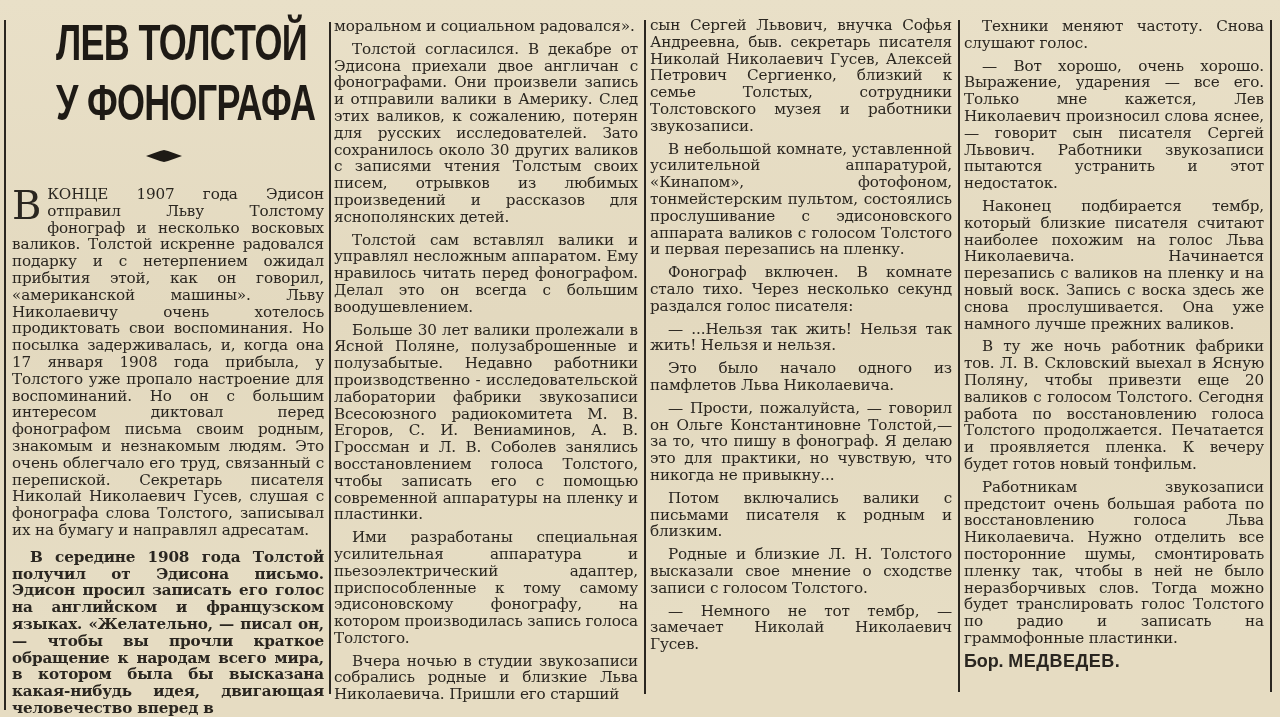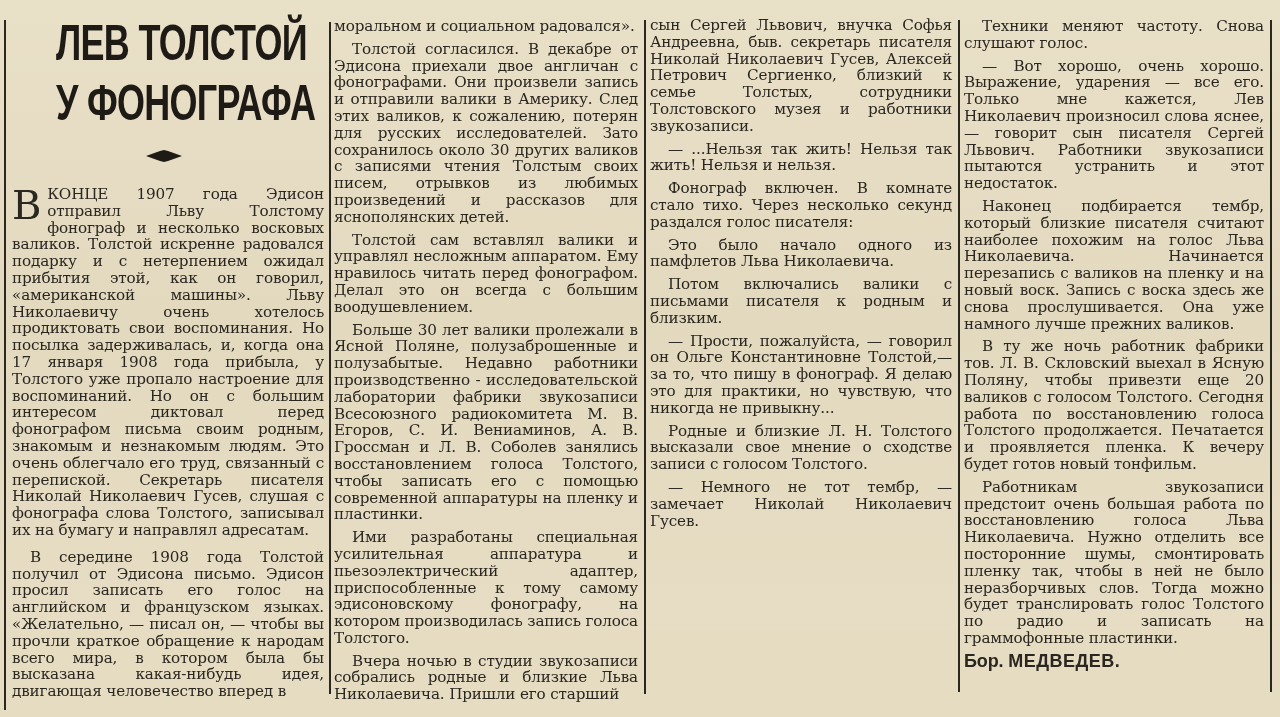--- a/index.html
+++ b/index.html
@@ -62,39 +62,40 @@
     <div class="title" style="margin-top:6px;">У ФОНОГРАФА</div>
     <div class="diamond">
       <svg width="36" height="12" viewBox="0 0 36 12">
           <path d="M0 6 L14 1 L18 0 L22 1 L36 6 L22 11 L18 12 L14 11 Z" fill="#1e1a15"></path>
         </svg>
     </div>
   </div>
 
   <div class="col" style="left:12px; top:186px; width:312px;">
     <p class="noindent"><span class="dropcap">В</span><span>КОНЦЕ 1907 года Эдисон отправил Льву Толстому фонограф и несколько восковых валиков. Толстой искренне радовался подарку и с нетерпением ожидал прибытия этой, как он говорил, «американской машины». Льву Николаевичу очень хотелось продиктовать свои воспоминания. Но посылка задерживалась, и, когда она 17 января 1908 года прибыла, у Толстого уже пропало настроение для воспоминаний. Но он с большим интересом диктовал перед фонографом письма своим родным, знакомым и незнакомым людям. Это очень облегчало его труд, связанный с перепиской. Секретарь писателя Николай Николаевич Гусев, слушая с фонографа слова Толстого, записывал их на бумагу и направлял адресатам.</span></p>
-    <p style="margin-top:10px;">В середине 1908 года Толстой получил от Эдисона письмо. Эдисон просил записать его голос на английском и французском языках. «Желательно, — писал он, — чтобы вы прочли краткое обращение к народам всего мира, в котором была бы высказана какая-нибудь идея, двигающая человечество вперед в</p>
+    <p style="margin-top:10px;font-weight:bold;">В середине 1908 года Толстой получил от Эдисона письмо. Эдисон просил записать его голос на английском и французском языках. «Желательно, — писал он, — чтобы вы прочли краткое обращение к народам всего мира, в котором была бы высказана какая-нибудь идея, двигающая человечество вперед в</p>
   </div>
 
   <div class="col" style="left:334px; top:18px; width:304px;">
     <p class="noindent">моральном и социальном радовался».</p>
     <p>Толстой согласился. В декабре от Эдисона приехали двое англичан с фонографами. Они произвели запись и отправили валики в Америку. След этих валиков, к сожалению, потерян для русских исследователей. Зато сохранилось около 30 других валиков с записями чтения Толстым своих писем, отрывков из любимых произведений и рассказов для яснополянских детей.</p>
     <p>Толстой сам вставлял валики и управлял несложным аппаратом. Ему нравилось читать перед фонографом. Делал это он всегда с большим воодушевлением.</p>
     <p>Больше 30 лет валики пролежали в Ясной Поляне, полузаброшенные и полузабытые. Недавно работники производственно - исследовательской лаборатории фабрики звукозаписи Всесоюзного радиокомитета М. В. Егоров, С. И. Вениаминов, А. В. Гроссман и Л. В. Соболев занялись восстановлением голоса Толстого, чтобы записать его с помощью современной аппаратуры на пленку и пластинки.</p>
     <p>Ими разработаны специальная усилительная аппаратура и пьезоэлектрический адаптер, приспособленные к тому самому эдисоновскому фонографу, на котором производилась запись голоса Толстого.</p>
     <p>Вчера ночью в студии звукозаписи собрались родные и близкие Льва Николаевича. Пришли его старший</p>
   </div>
 
   <div class="col" style="left:650px; top:17px; width:302px;">
     <p class="noindent">сын Сергей Львович, внучка Софья Андреевна, быв. секретарь писателя Николай Николаевич Гусев, Алексей Петрович Сергиенко, близкий к семье Толстых, сотрудники Толстовского музея и работники звукозаписи.</p>
+    <p>В небольшой комнате, уставленной усилительной аппаратурой, «Кинапом», фотофоном, тонмейстерским пультом, состоялись прослушивание с эдисоновского аппарата валиков с голосом Толстого и первая перезапись на пленку.</p>
+    <p>Фонограф включен. В комнате стало тихо. Через несколько секунд раздался голос писателя:</p>
     <p>— ...Нельзя так жить! Нельзя так жить! Нельзя и нельзя.</p>
-    <p>Фонограф включен. В комнате стало тихо. Через несколько секунд раздался голос писателя:</p>
     <p>Это было начало одного из памфлетов Льва Николаевича.</p>
+    <p>— Прости, пожалуйста, — говорил он Ольге Константиновне Толстой,— за то, что пишу в фонограф. Я делаю это для практики, но чувствую, что никогда не привыкну...</p>
     <p>Потом включались валики с письмами писателя к родным и близким.</p>
-    <p>— Прости, пожалуйста, — говорил он Ольге Константиновне Толстой,— за то, что пишу в фонограф. Я делаю это для практики, но чувствую, что никогда не привыкну...</p>
     <p>Родные и близкие Л. Н. Толстого высказали свое мнение о сходстве записи с голосом Толстого.</p>
     <p>— Немного не тот тембр, — замечает Николай Николаевич Гусев.</p>
   </div>
 
   <div class="col" style="left:964px; top:18px; width:300px;">
     <p>Техники меняют частоту. Снова слушают голос.</p>
     <p>— Вот хорошо, очень хорошо. Выражение, ударения — все его. Только мне кажется, Лев Николаевич произносил слова яснее, — говорит сын писателя Сергей Львович. Работники звукозаписи пытаются устранить и этот недостаток.</p>
     <p>Наконец подбирается тембр, который близкие писателя считают наиболее похожим на голос Льва Николаевича. Начинается перезапись с валиков на пленку и на новый воск. Запись с воска здесь же снова прослушивается. Она уже намного лучше прежних валиков.</p>
     <p>В ту же ночь работник фабрики тов. Л. В. Скловский выехал в Ясную Поляну, чтобы привезти еще 20 валиков с голосом Толстого. Сегодня работа по восстановлению голоса Толстого продолжается. Печатается и проявляется пленка. К вечеру будет готов новый тонфильм.</p>
     <p>Работникам звукозаписи предстоит очень большая работа по восстановлению голоса Льва Николаевича. Нужно отделить все посторонние шумы, смонтировать пленку так, чтобы в ней не было неразборчивых слов. Тогда можно будет транслировать голос Толстого по радио и записать на граммофонные пластинки.</p>

